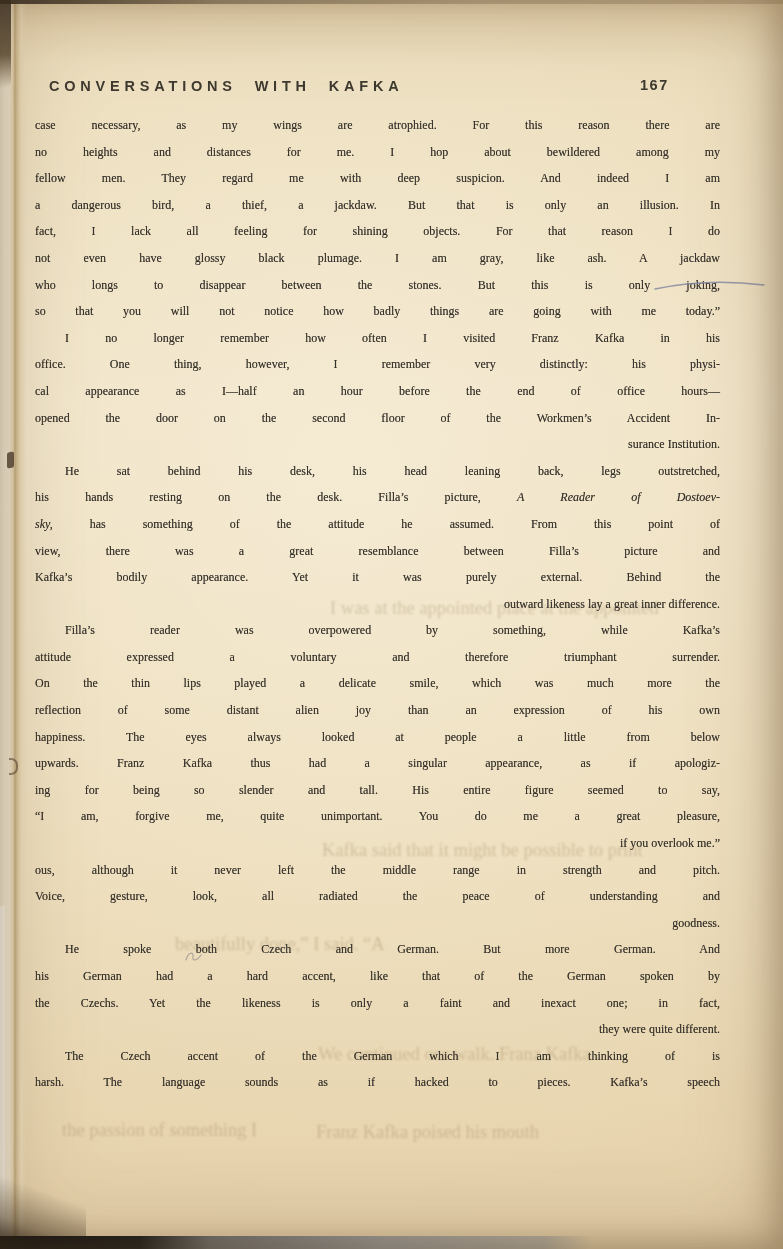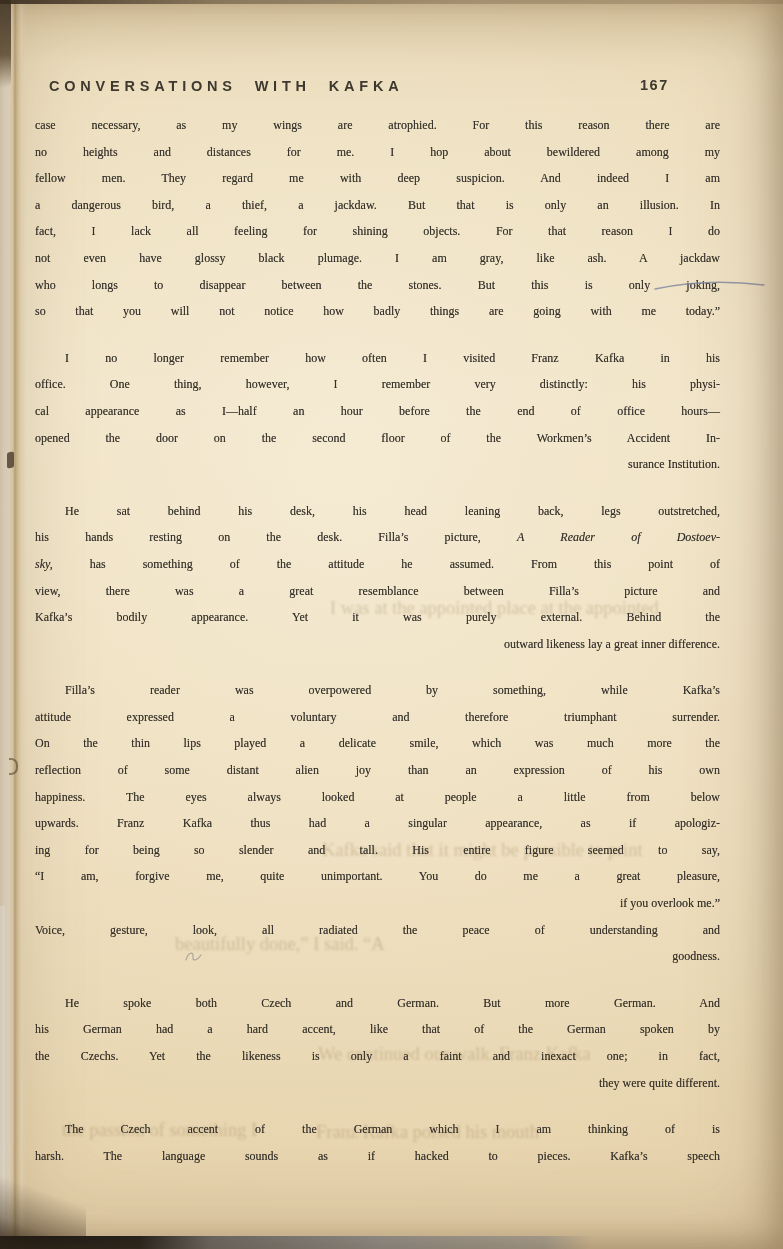--- a/index.html
+++ b/index.html
@@ -76,21 +76,21 @@
   }
 
   .body-text {
     position: absolute; left: 35px; top: 112px; width: 685px;
     font-size: 12px; line-height: 26.6px; color: #35312a;
     text-shadow: 0 0 0.5px rgba(53,49,42,0.55);
   }
   .para { margin: 0; }
   .line { text-align: right; white-space: normal; }
   .line.just { text-align: justify; text-align-last: justify; }
-  .line.indent { text-indent: 30px; margin-top: 20px; }
+  .line.indent { text-indent: 30px; }
 
   
   .ghost-layer { position: absolute; inset: 0; pointer-events: none; }
   .ghost {
     position: absolute; white-space: nowrap;
     font-size: 18.5px; color: #8a7046; opacity: 0.30;
     filter: blur(1.05px);
   }
 
   
@@ -156,20 +156,21 @@
         <div class="line just">attitude expressed a voluntary and therefore triumphant surrender.</div>
         <div class="line just">On the thin lips played a delicate smile, which was much more the</div>
         <div class="line just">reflection of some distant alien joy than an expression of his own</div>
         <div class="line just">happiness. The eyes always looked at people a little from below</div>
         <div class="line just">upwards. Franz Kafka thus had a singular appearance, as if apologiz-</div>
         <div class="line just">ing for being so slender and tall. His entire figure seemed to say,</div>
         <div class="line just">“I am, forgive me, quite unimportant. You do me a great pleasure,</div>
         <div class="line">if you overlook me.”</div>
       </div>
       <div class="para">
+        <div class="line just">ous, although it never left the middle range in strength and pitch.</div>
         <div class="line just">Voice, gesture, look, all radiated the peace of understanding and</div>
         <div class="line">goodness.</div>
       </div>
       <div class="para">
         <div class="line just indent">He spoke both Czech and German. But more German. And</div>
         <div class="line just">his German had a hard accent, like that of the German spoken by</div>
         <div class="line just">the Czechs. Yet the likeness is only a faint and inexact one; in fact,</div>
         <div class="line">they were quite different.</div>
       </div>
       <div class="para">

